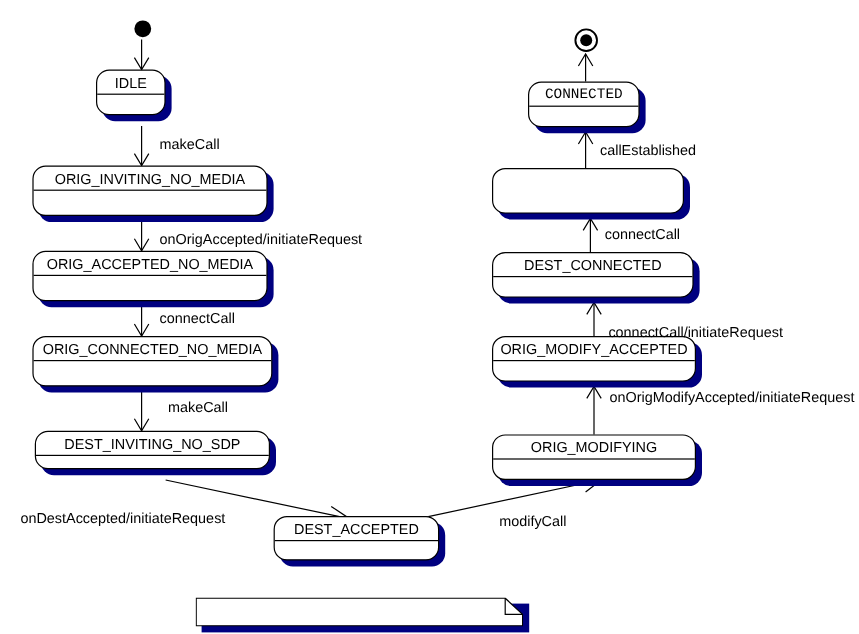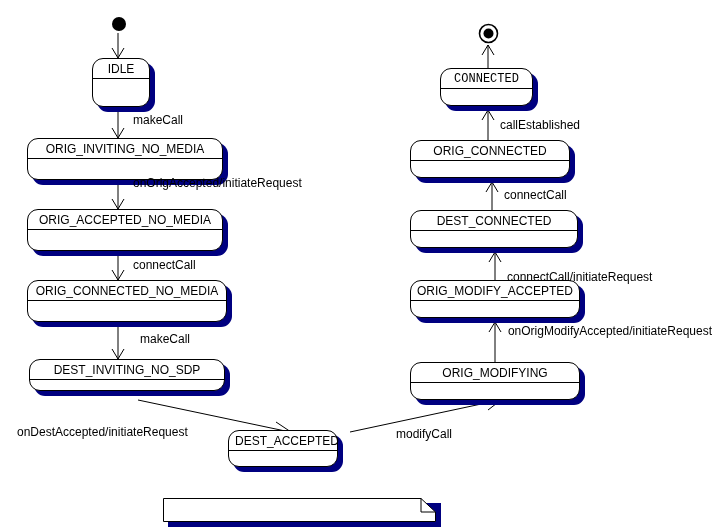--- a/index.html
+++ b/index.html
@@ -192,21 +192,21 @@
 
   <svg class="pseudostate" style="left:108px; top:13px; width:22px; height:22px;" viewBox="0 0 22 22" xmlns="http://www.w3.org/2000/svg">
     <circle cx="11" cy="11" r="7" fill="#000000"></circle>
   </svg>
 
   <svg class="pseudostate" style="left:477px; top:22px; width:23px; height:23px;" viewBox="0 0 23 23" xmlns="http://www.w3.org/2000/svg">
     <circle cx="11.5" cy="11.5" r="9" fill="#ffffff" stroke="#000000" stroke-width="1.6"></circle>
     <circle cx="11.5" cy="11.5" r="5" fill="#000000"></circle>
   </svg>
 
-  <div class="state-node" style="left:92px; top:58px; width:58px; height:49px;">
+  <div class="state-node" style="left:80px; top:58px; width:58px; height:38px;">
     <div class="state-shadow"></div>
     <div class="state-body">
       <div class="state-title">IDLE</div>
       <div class="state-compartment"></div>
     </div>
   </div>
 
   <div class="state-node" style="left:27px; top:138px; width:196px; height:42px;">
     <div class="state-shadow"></div>
     <div class="state-body">
@@ -232,21 +232,21 @@
   </div>
 
   <div class="state-node" style="left:29px; top:359px; width:196px; height:32px;padding-left:37px;">
     <div class="state-shadow"></div>
     <div class="state-body">
       <div class="state-title">DEST_INVITING_NO_SDP</div>
       <div class="state-compartment"></div>
     </div>
   </div>
 
-  <div class="state-node" style="left:228px; top:430px; width:110px; height:37px;">
+  <div class="state-node" style="left:228px; top:430px; width:138px; height:37px;">
     <div class="state-shadow"></div>
     <div class="state-body">
       <div class="state-title">DEST_ACCEPTED</div>
       <div class="state-compartment"></div>
     </div>
   </div>
 
   <div class="state-node" style="left:410px; top:362px; width:170px; height:38px;">
     <div class="state-shadow"></div>
     <div class="state-body">
@@ -267,44 +267,43 @@
     <div class="state-shadow"></div>
     <div class="state-body">
       <div class="state-title">ORIG_MODIFY_ACCEPTED</div>
       <div class="state-compartment"></div>
     </div>
   </div>
 
   <div class="state-node" style="left:410px; top:140px; width:160px; height:38px;">
     <div class="state-shadow"></div>
     <div class="state-body">
-      <div class="state-title">ORIG_CONNECTED</div>
       <div class="state-compartment"></div>
     </div>
   </div>
 
   <div class="state-node" style="left:440px; top:68px; width:93px; height:38px;font-family:Liberation Mono, monospace;">
     <div class="state-shadow"></div>
     <div class="state-body">
       <div class="state-title">CONNECTED</div>
       <div class="state-compartment"></div>
     </div>
   </div>
 
   <div class="edge-label" style="left:133px; top:113px;">makeCall</div>
 
-  <div class="edge-label" style="left:133px; top:176px;text-align:center;">onOrigAccepted/initiateRequest</div>
+  <div class="edge-label" style="left:133px; top:192px;text-align:center;">onOrigAccepted/initiateRequest</div>
 
   <div class="edge-label" style="left:133px; top:258px;">connectCall</div>
 
   <div class="edge-label" style="left:140px; top:332px;">makeCall</div>
 
   <div class="edge-label" style="left:17px; top:425px;">onDestAccepted/initiateRequest</div>
 
-  <div class="edge-label" style="left:396px; top:427px;">modifyCall</div>
+  <div class="edge-label" style="left:416px; top:427px;">modifyCall</div>
 
   <div class="edge-label wrapped" style="left:507px; top:324px; width:205px;">onOrigModifyAccepted/initiateRequest</div>
 
   <div class="edge-label" style="left:507px; top:270px;">connectCall/initiateRequest</div>
 
   <div class="edge-label" style="left:504px; top:188px;">connectCall</div>
 
   <div class="edge-label" style="left:500px; top:118px;">callEstablished</div>
 
   <div class="note" style="left:163px; top:498px; width:273px; height:24px;">

